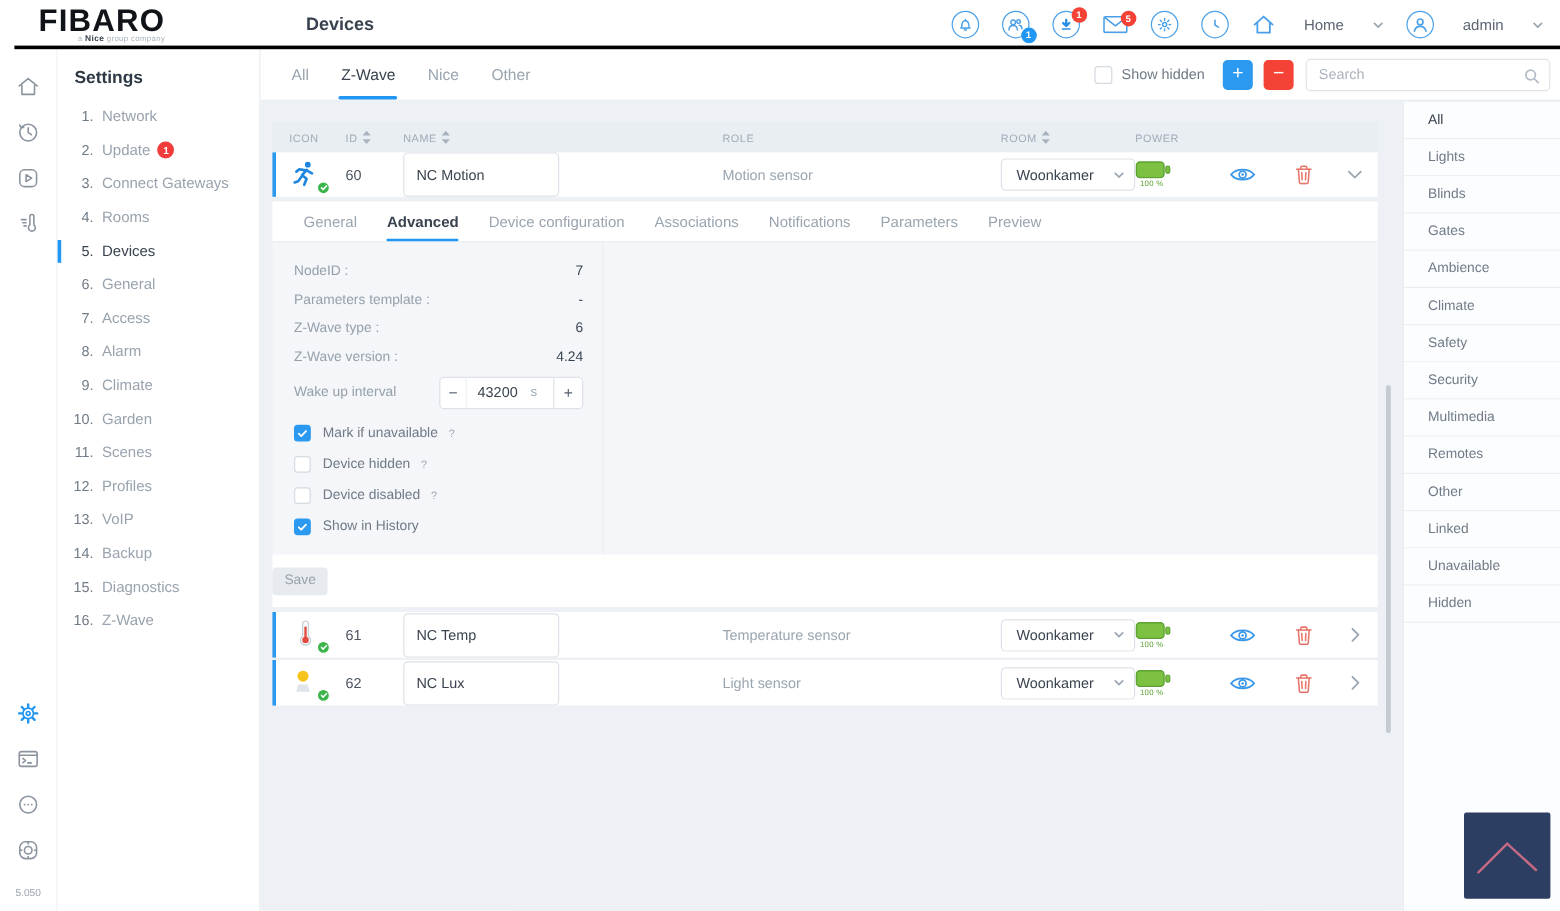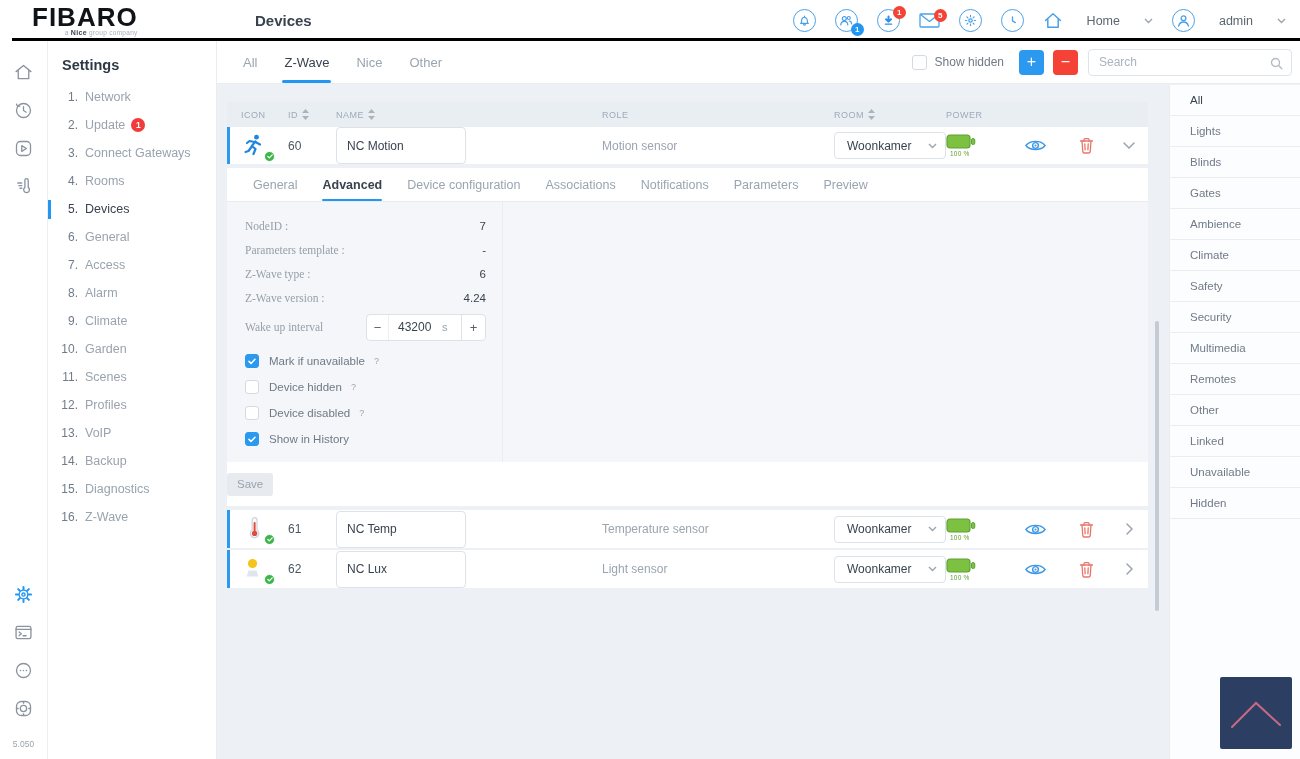--- a/index.html
+++ b/index.html
@@ -87,21 +87,21 @@
 
   
   .dtabs { height:34px; background:#fff; border-bottom:1px solid #e8ecef; display:flex; align-items:center; padding-left:26px; gap:25px; }
   .dtab { font-size:12.5px; color:#9aa5b0; position:relative; height:100%; display:flex; align-items:center; cursor:pointer; }
   .dtab.active { color:#39434f; font-weight:700; }
   .dtab.active .underline { position:absolute; left:0; right:0; bottom:0; height:2.5px; background:#2196f3; border-radius:2px; }
   .dbody { background:#f4f6f9; display:flex; }
   .dleft { width:276px; border-right:1px solid #e9edf0; padding:12px 0 10px 18px; }
   .dright { flex:1; }
   .dfield { display:flex; align-items:center; height:24px; font-size:11.5px; }
-  .dlabel { color:#95a0ab;font-family:Liberation Serif, serif; }
+  .dlabel { color:#95a0ab; }
   .dvalue { margin-left:auto; margin-right:16px; color:#39434f; }
   .stepper-row { display:flex; align-items:center; margin-top:2px; height:30px; font-size:11.5px; }
   .stepper { margin-left:auto; margin-right:16px; width:120px; height:27px; background:#fff; border:1px solid #dde2e8; border-radius:4px; display:flex; align-items:stretch; overflow:hidden; }
   .step-btn { width:22px; display:flex; align-items:center; justify-content:center; color:#55606c; font-size:13px; cursor:pointer; }
   .step-minus { border-right:1px solid #ecf0f3; }
   .step-plus { border-left:1px solid #dde2e8; width:24px; }
   .step-val { flex:1; display:flex; align-items:center; padding-left:9px; }
   .step-val input { width:44px; border:0; outline:0; font-size:12px; color:#39434f; font-family:"Liberation Sans",sans-serif; background:transparent; }
   .step-unit { font-size:11px; color:#9aa5b0; }
   .cblock { margin-top:6px; }

